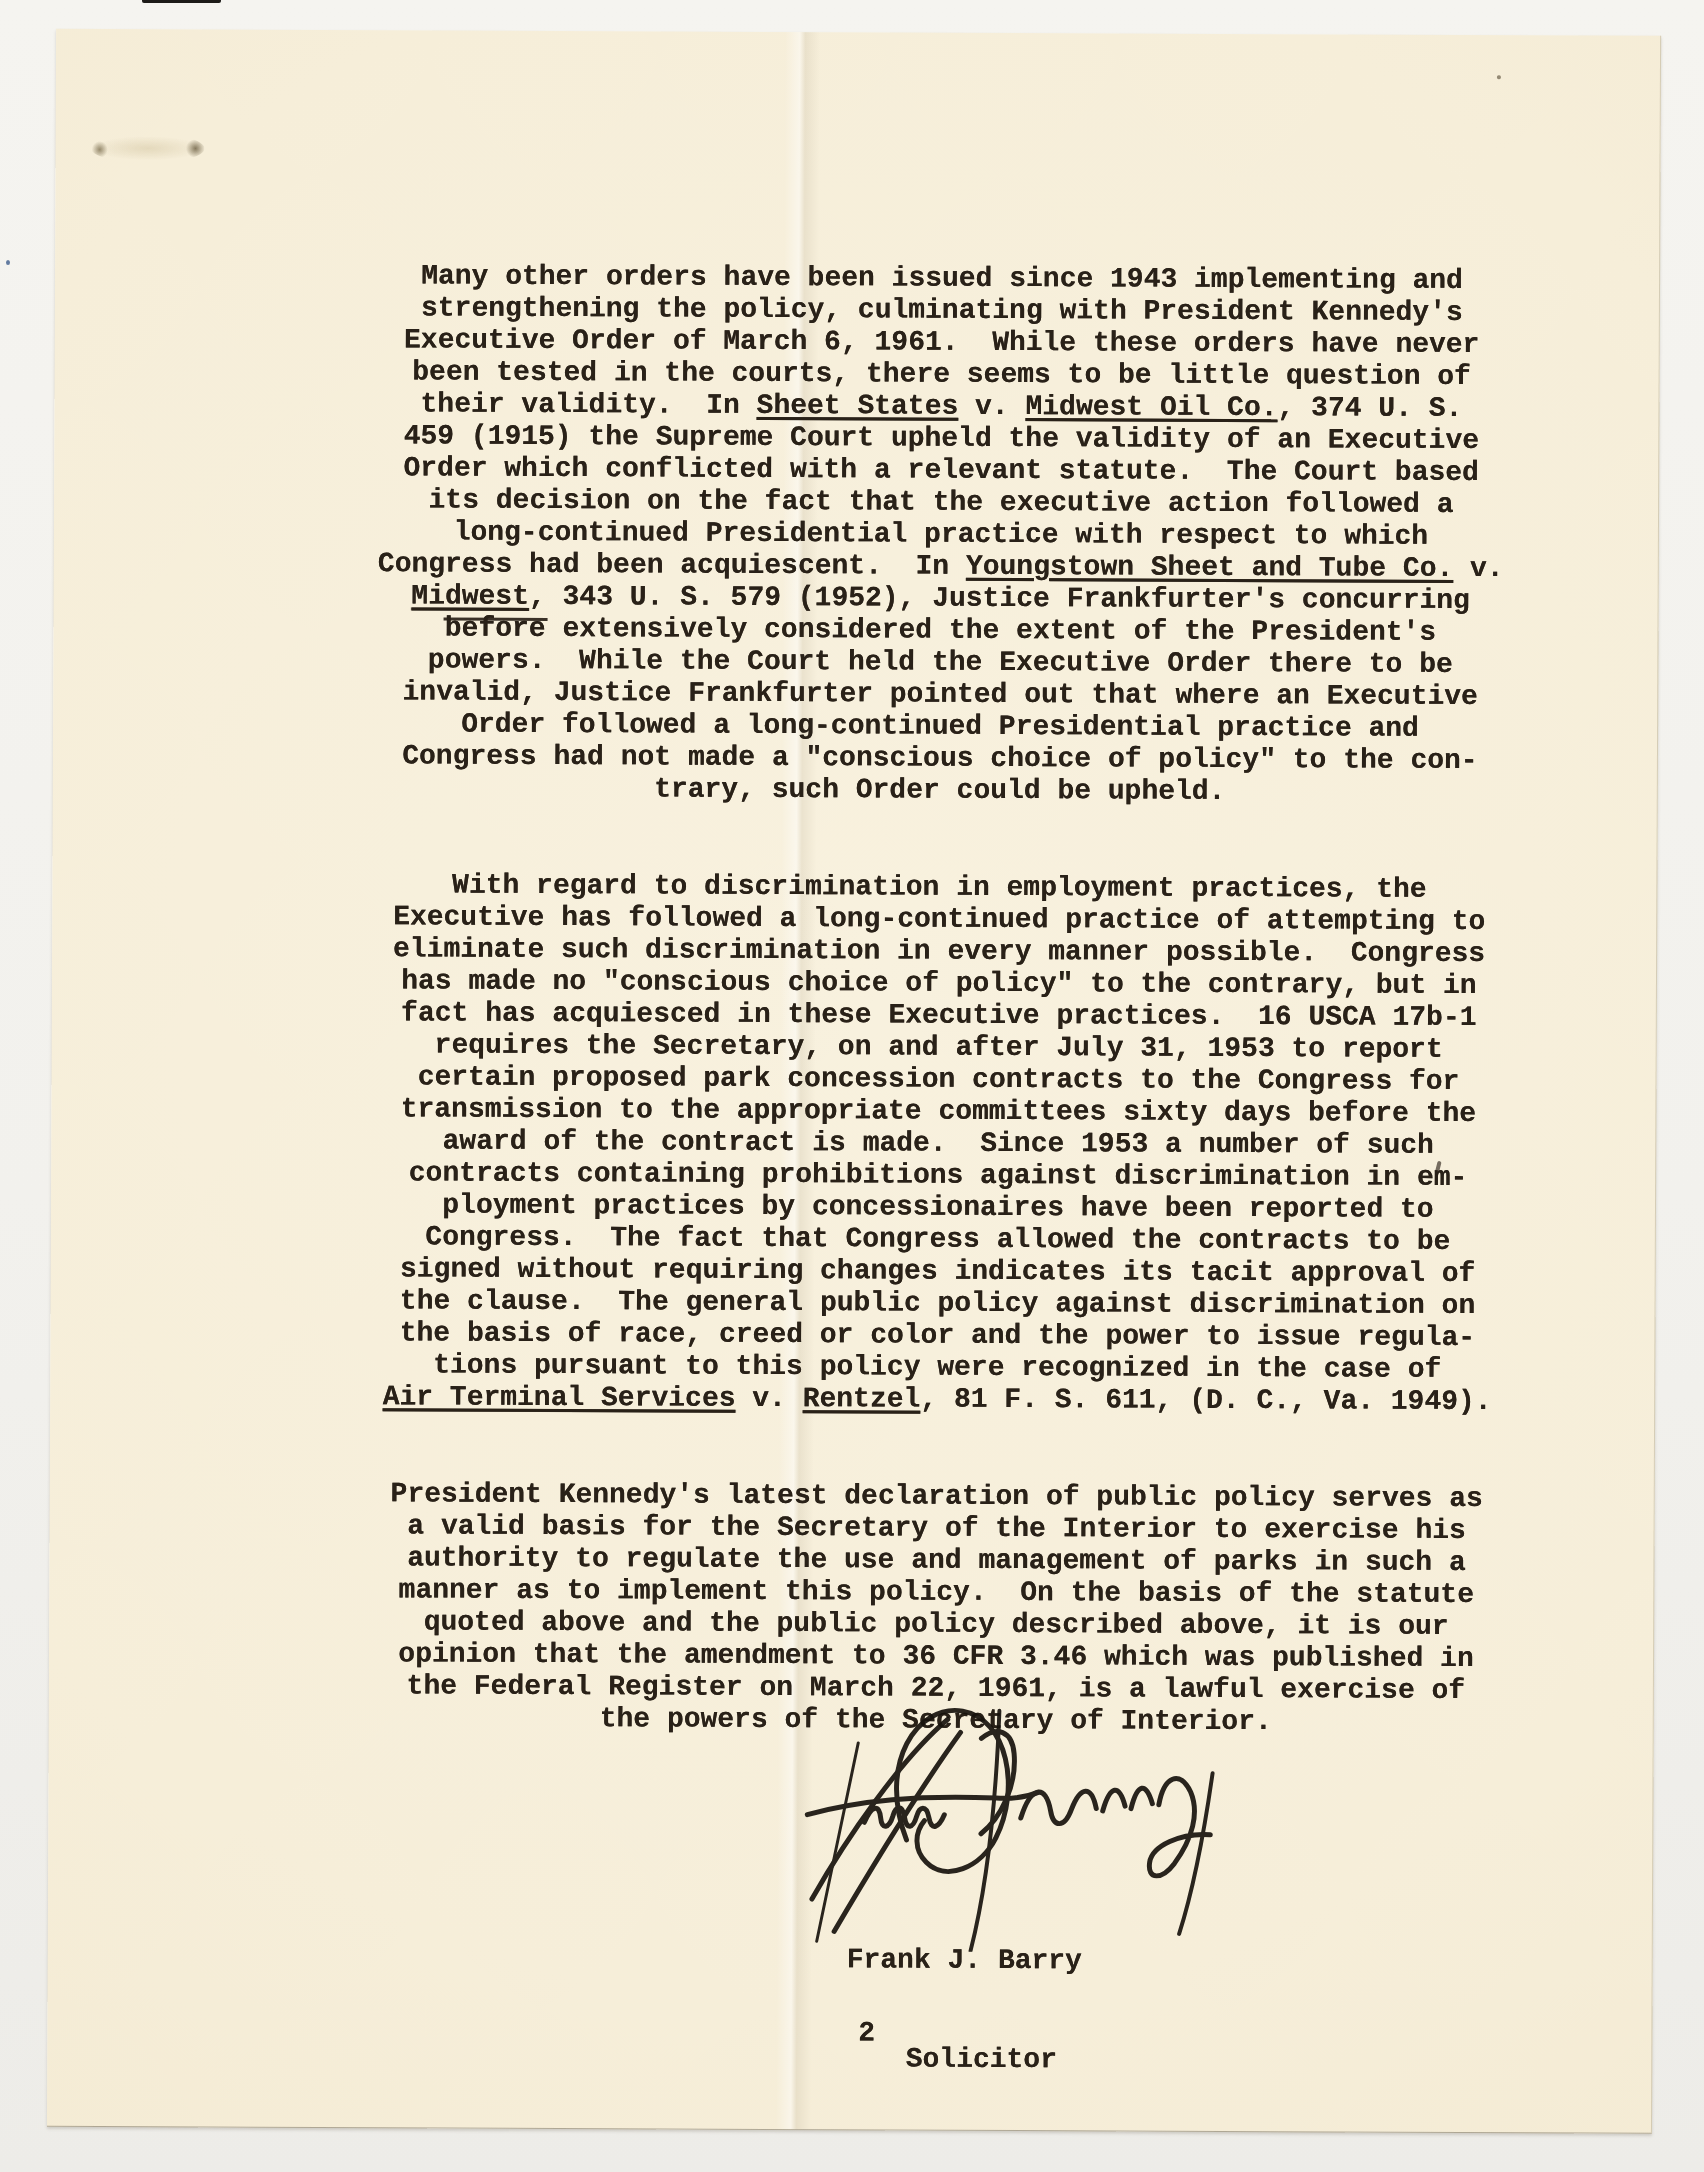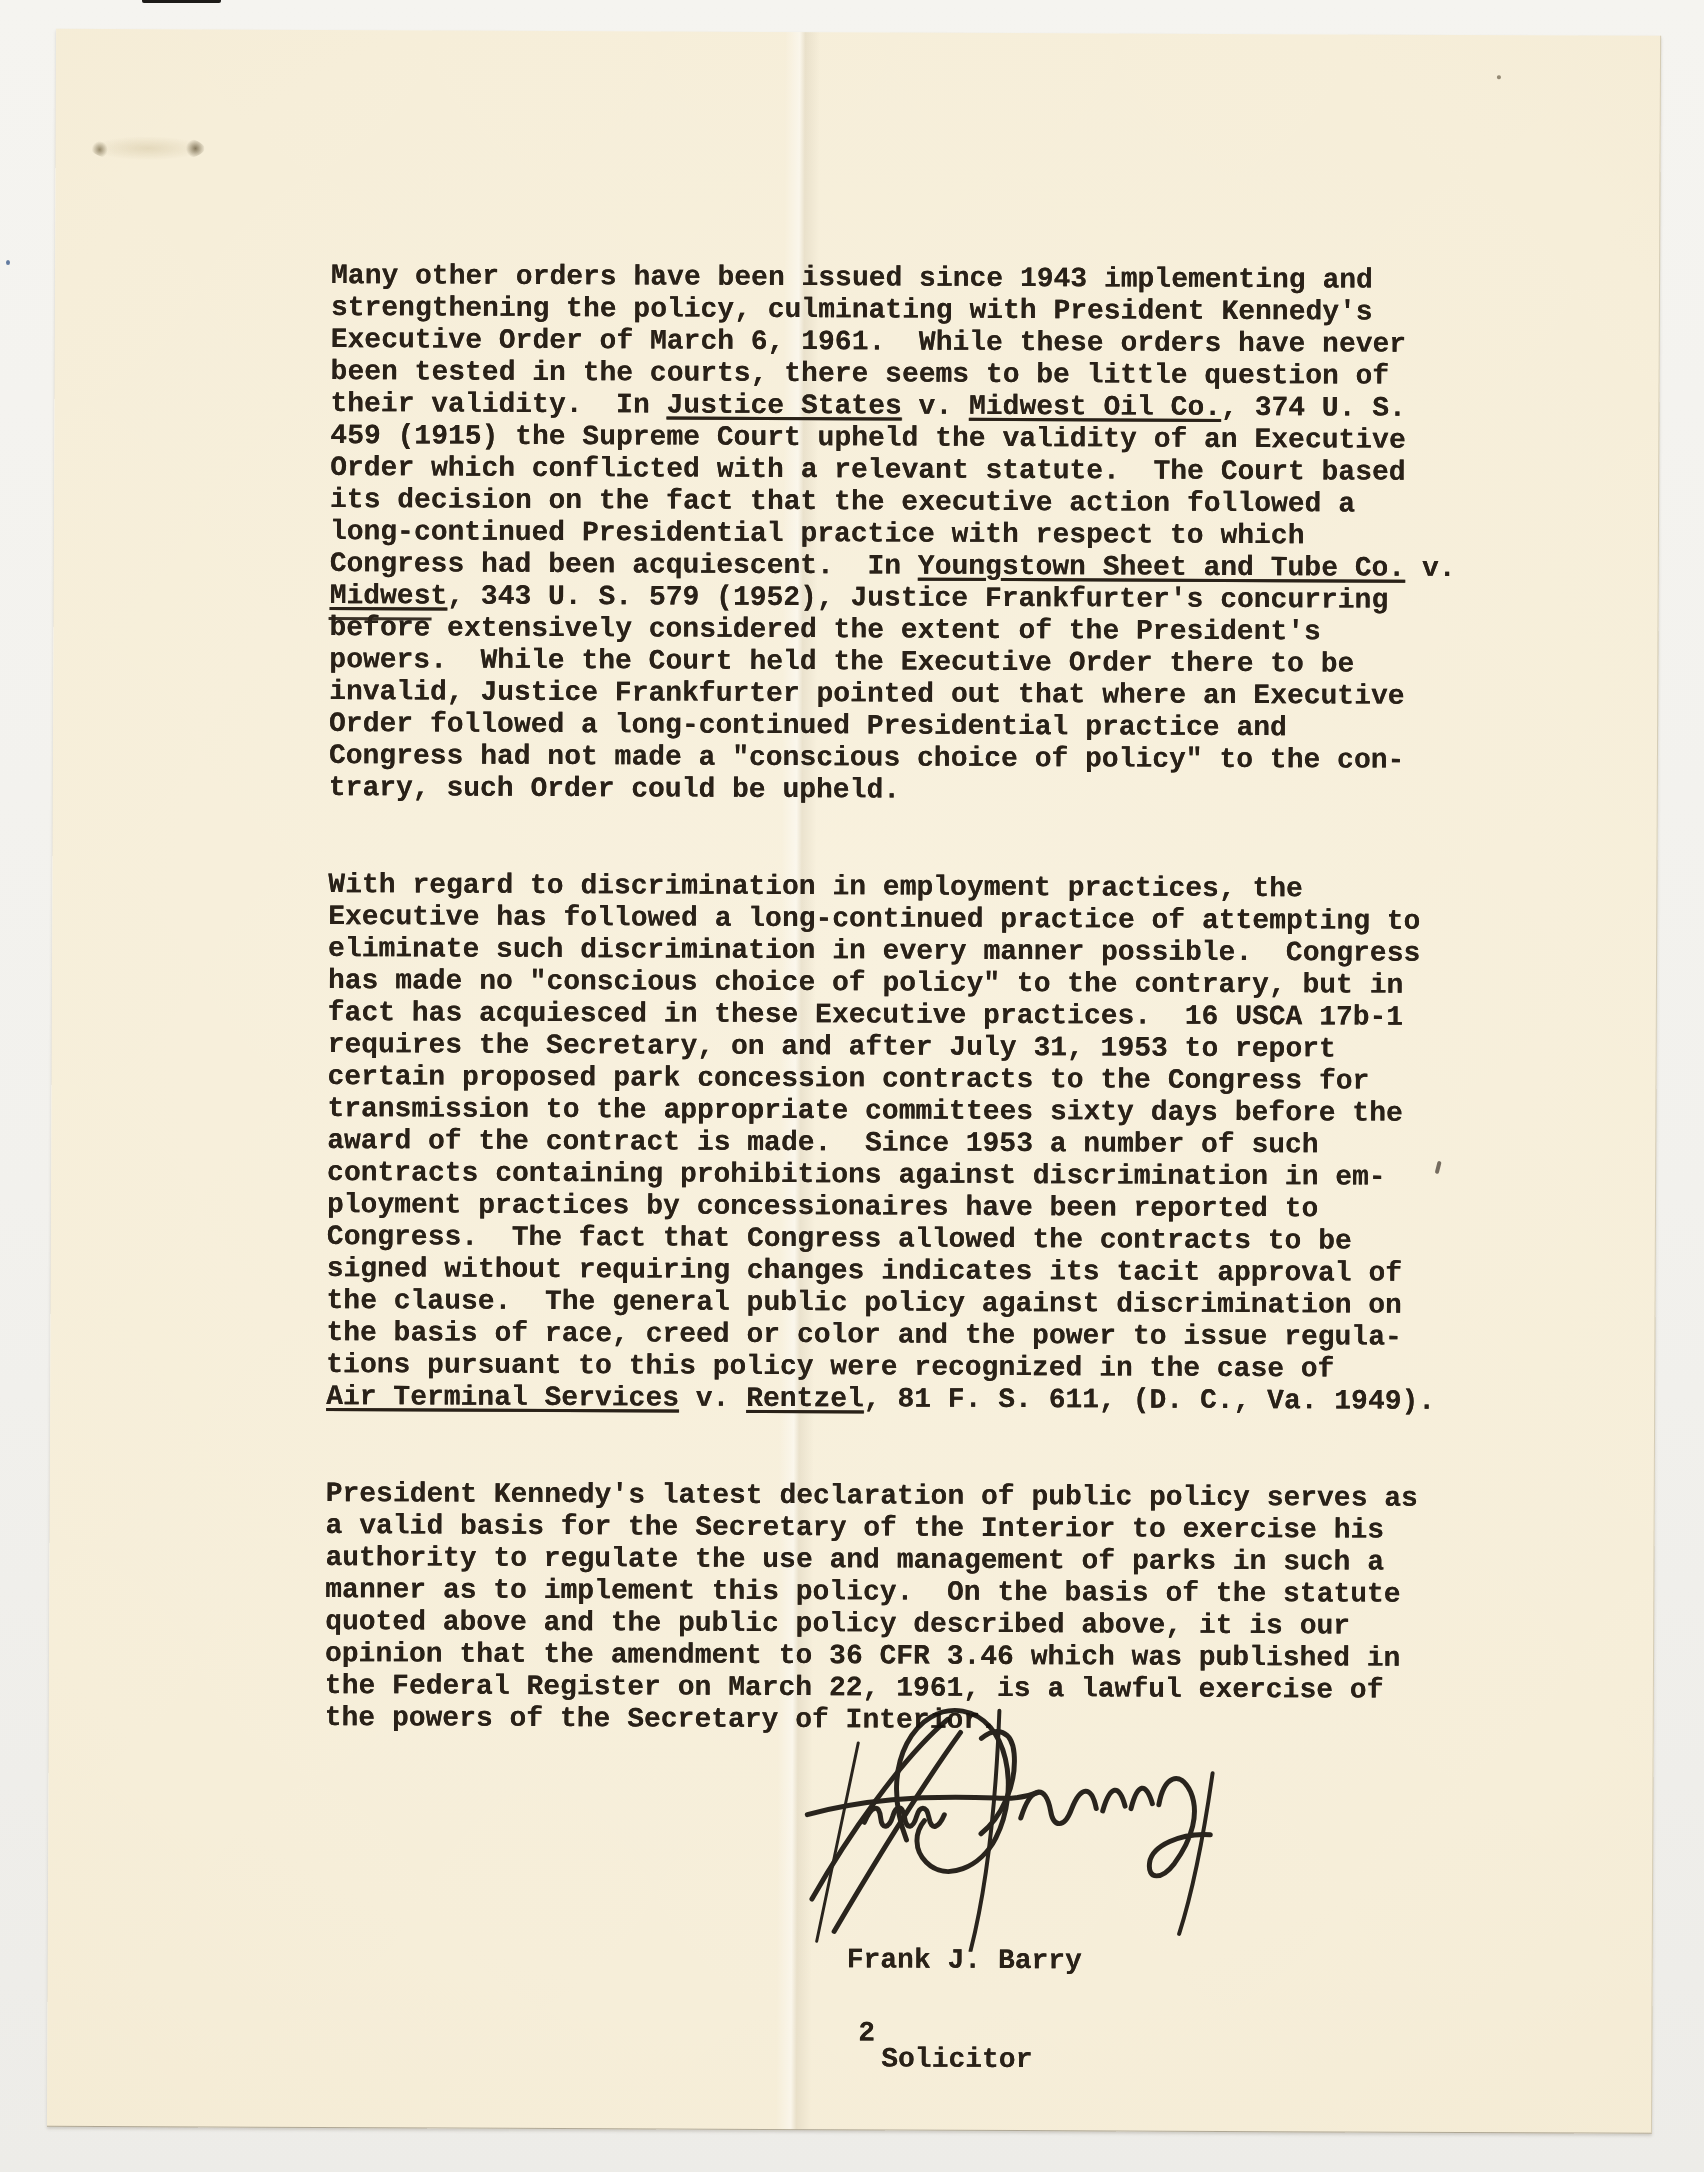--- a/index.html
+++ b/index.html
@@ -2,20 +2,21 @@
 <html style="font-size:8px"><head>
 <meta charset="utf-8">
 <style>
   html,body{margin:0;padding:0;background:#e9e8e4;}
   .scan{
     position:relative;
     width:1704px;height:2172px;
     background:linear-gradient(180deg,#f5f4f0 0%,#f2f1ed 55%,#edecE8 100%);
     overflow:hidden;
     font-family:"Liberation Mono","DejaVu Sans Mono",monospace;
+    text-align:center;
   }
   
   .scan-strip{position:absolute;left:142px;top:0;width:79px;height:3px;background:#1d1b18;border-radius:0 0 2px 2px;}
   .blue-dot{position:absolute;left:6px;top:260px;width:4px;height:5px;background:#3d5d8c;border-radius:50%;opacity:.8;}
 
   
   .page{
     position:absolute;left:56px;top:29px;width:1604px;height:2097px;
     background:radial-gradient(120% 90% at 50% 45%, #f8f1de 0%, #f6eed9 55%, #f2e8cf 100%);
     border-bottom:1.5px solid rgba(105,98,82,.5);
@@ -76,21 +77,21 @@
     <div class="smudge"></div>
     <div class="fleck"></div>
     <div class="dot-tr"></div>
 
     <div class="doc">
         <div class="para">
           <div class="line"><span>Many other orders have been issued since 1943 implementing and</span></div>
           <div class="line"><span>strengthening the policy, culminating with President Kennedy's</span></div>
           <div class="line"><span>Executive Order of March 6, 1961.  While these orders have never</span></div>
           <div class="line"><span>been tested in the courts, there seems to be little question of</span></div>
-          <div class="line"><span>their validity.  In </span><span class="seg-u">Justice States</span><span> v. </span><span class="seg-u">Midwest Oil Co.</span><span>, 374 U. S.</span></div>
+          <div class="line"><span>their validity.  In </span><span class="seg-u">Sheet States</span><span> v. </span><span class="seg-u">Midwest Oil Co.</span><span>, 374 U. S.</span></div>
           <div class="line"><span>459 (1915) the Supreme Court upheld the validity of an Executive</span></div>
           <div class="line"><span>Order which conflicted with a relevant statute.  The Court based</span></div>
           <div class="line"><span>its decision on the fact that the executive action followed a</span></div>
           <div class="line"><span>long-continued Presidential practice with respect to which</span></div>
           <div class="line"><span>Congress had been acquiescent.  In </span><span class="seg-u">Youngstown Sheet and Tube Co.</span><span> v.</span></div>
           <div class="line"><span class="seg-u">Midwest</span><span>, 343 U. S. 579 (1952), Justice Frankfurter's concurring</span></div>
           <div class="line"><span class="seg-o">before</span><span> extensively considered the extent of the President's</span></div>
           <div class="line"><span>powers.  While the Court held the Executive Order there to be</span></div>
           <div class="line"><span>invalid, Justice Frankfurter pointed out that where an Executive</span></div>
           <div class="line"><span>Order followed a long-continued Presidential practice and</span></div>

